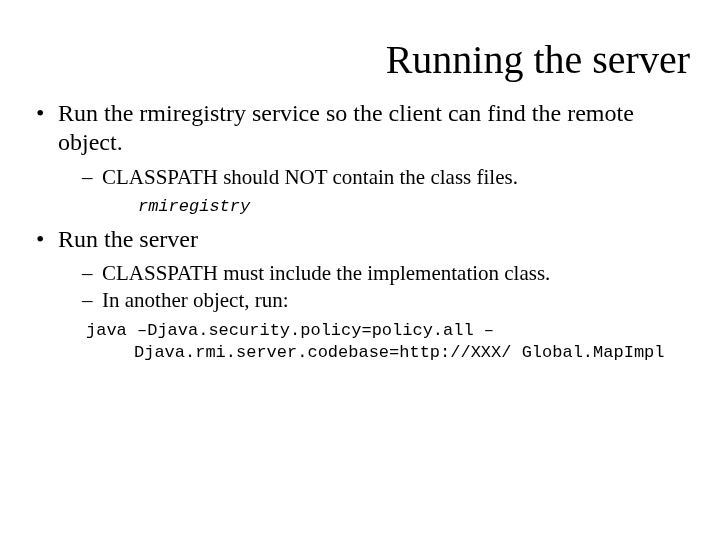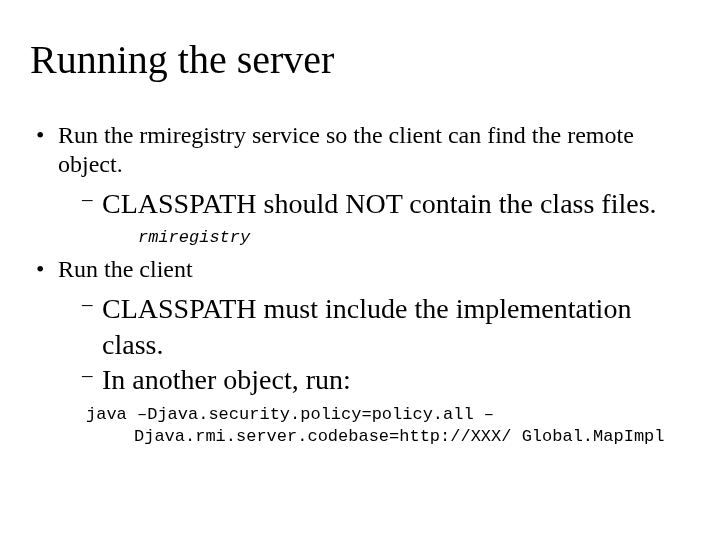--- a/index.html
+++ b/index.html
@@ -4,24 +4,24 @@
 <style>
   * { margin: 0; padding: 0; box-sizing: border-box; }
   html, body { width: 720px; height: 540px; }
   body {
     background: #ffffff;
     font-family: "Times New Roman", Times, serif;
     color: #000;
     padding: 36px 30px 30px 30px;
   }
   .title {
-    text-align: left;
+    text-align: right;
     font-size: 40px;
     font-weight: 400;
-    margin-bottom: 38px;
+    margin-bottom: 16px;
   }
   ul.level1 {
     list-style: none;
     padding-left: 0;
   }
   ul.level1 > li {
     position: relative;
     padding-left: 28px;
     font-size: 24px;
     line-height: 1.22;
@@ -36,21 +36,21 @@
   }
   ul.level2 {
     list-style: none;
     padding-left: 24px;
     margin-top: 6px;
     margin-bottom: 6px;
   }
   ul.level2 > li {
     position: relative;
     padding-left: 20px;
-    font-size: 28px;
+    font-size: 21px;
     line-height: 1.28;
   }
   ul.level2 > li::before {
     content: "–";
     position: absolute;
     left: 0;
     top: 0;
     font-size: 21px;
   }
   .code-block {
@@ -80,21 +80,21 @@
     <span>Run the rmiregistry service so the client can find the remote object.</span>
     <ul class="level2">
       <li>
         <span>CLASSPATH should NOT contain the class files.</span>
       </li>
     </ul>
     <div class="code-block code-small">rmiregistry</div>
   </li>
 
   <li>
-    <span>Run the client</span>
+    <span>Run the server</span>
     <ul class="level2">
       <li>
         <span>CLASSPATH must include the implementation class.</span>
       </li>
       <li>
         <span>In another object, run:</span>
       </li>
     </ul>
     <div class="code-block">java –Djava.security.policy=policy.all –Djava.rmi.server.codebase=http://XXX/ Global.MapImpl</div>
   </li>

